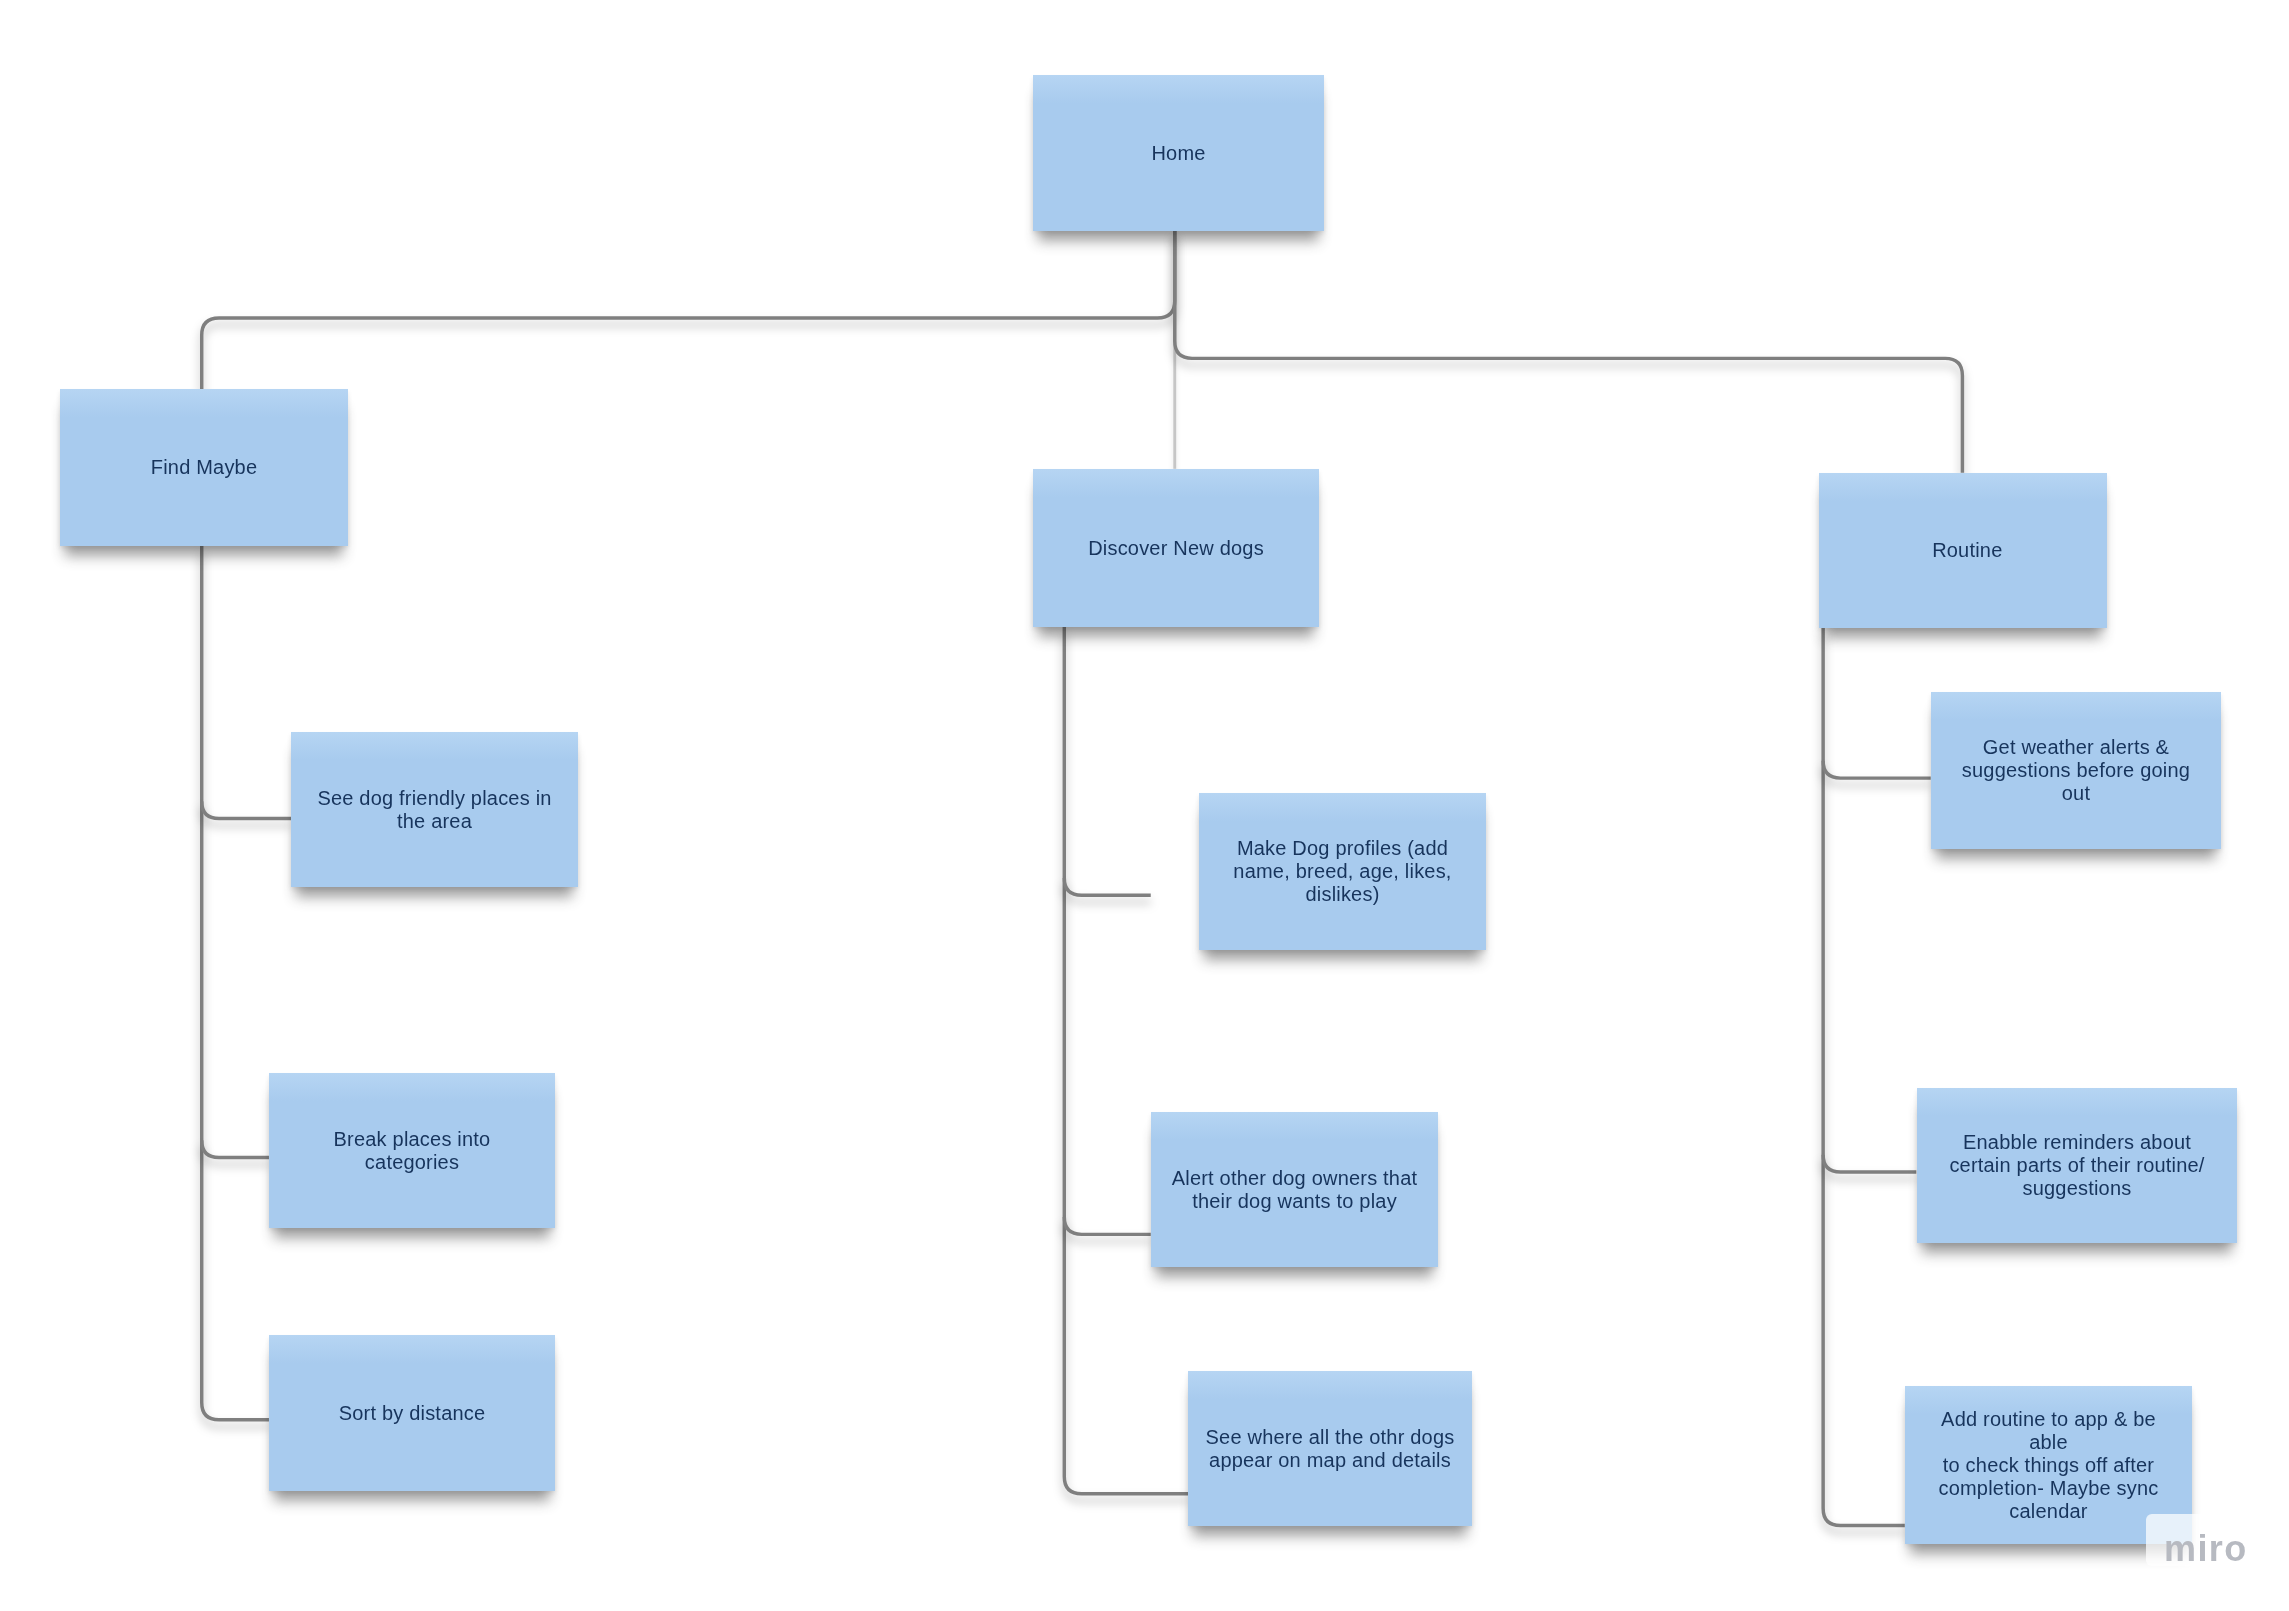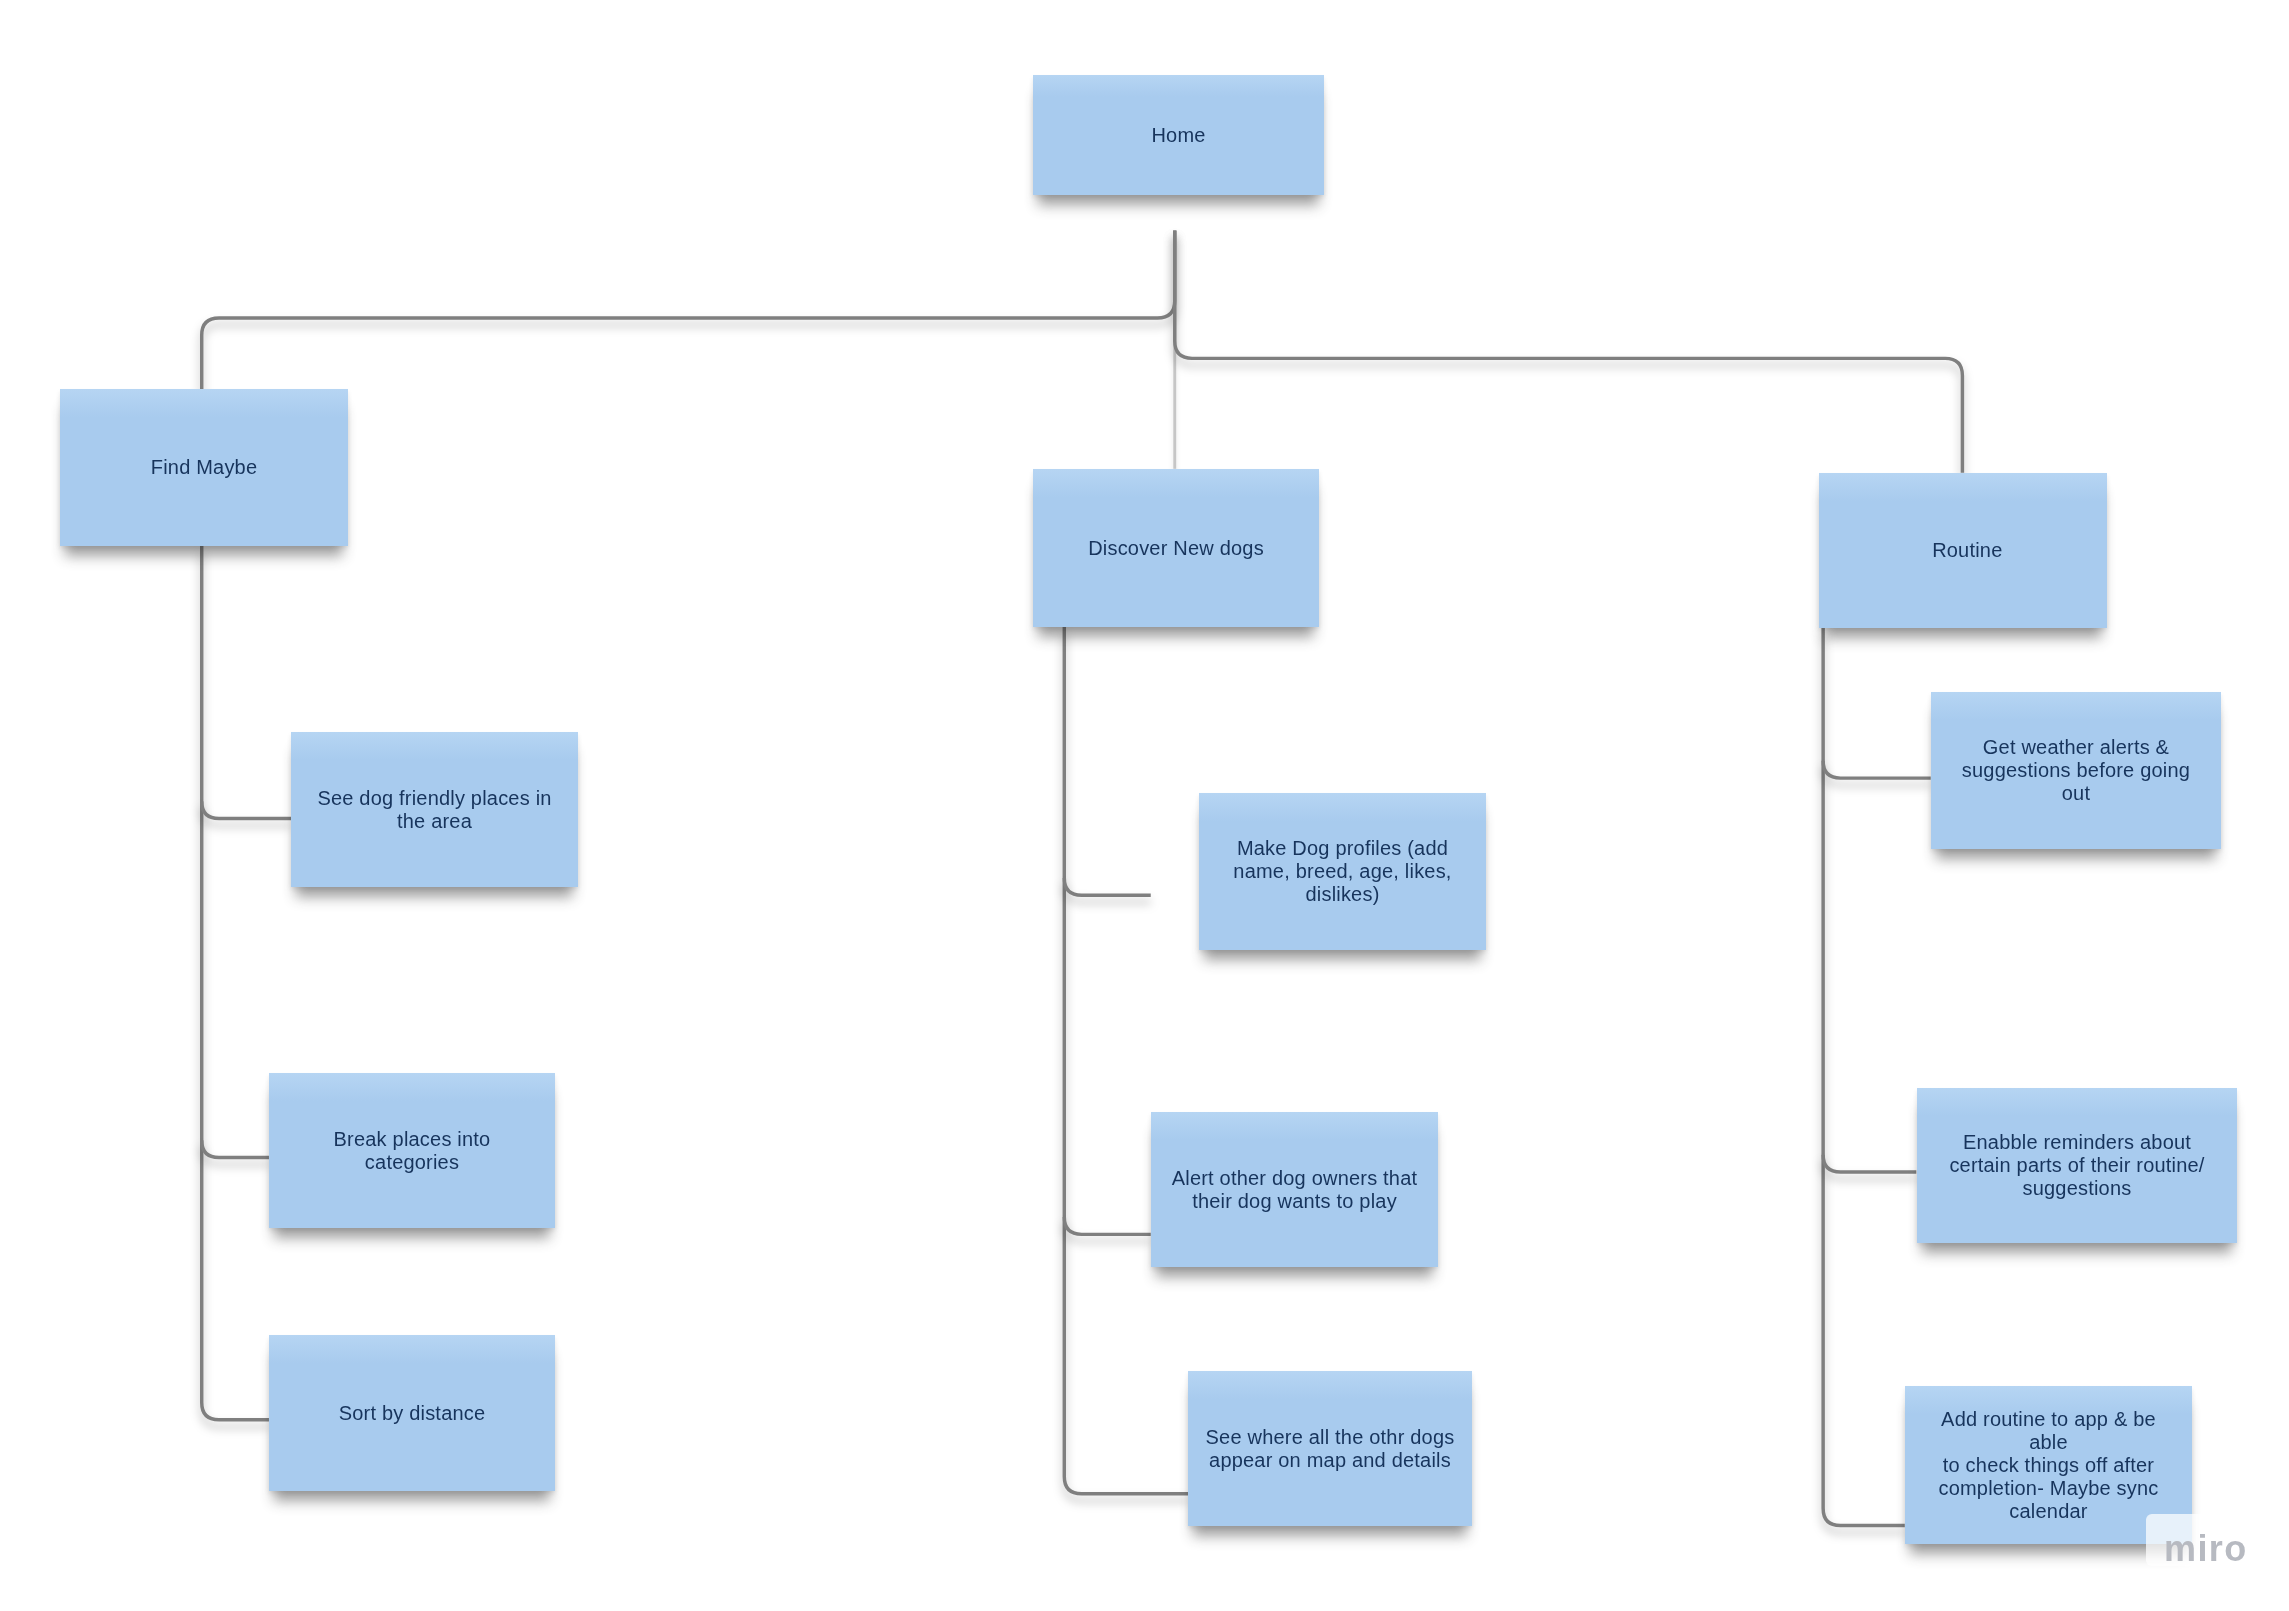--- a/index.html
+++ b/index.html
@@ -76,21 +76,21 @@
       <path d="M210,568 L210,1460 Q210,1478 228,1478 L280,1478" class="connector dark" stroke="#7f7f7f"></path>
       <path d="M210,834 Q210,852 228,852 L303,852" class="connector dark" stroke="#7f7f7f"></path>
       <path d="M210,1187 Q210,1205 228,1205 L280,1205" class="connector dark" stroke="#7f7f7f"></path>
       <path d="M1108,652 L1108,1537 Q1108,1555 1126,1555 L1237,1555" class="connector dark" stroke="#7f7f7f"></path>
       <path d="M1108,914 Q1108,932 1126,932 L1198,932" class="connector dark" stroke="#7f7f7f"></path>
       <path d="M1108,1267 Q1108,1285 1126,1285 L1198,1285" class="connector dark" stroke="#7f7f7f"></path>
       <path d="M1898,653 L1898,1570 Q1898,1588 1916,1588 L1983,1588" class="connector dark" stroke="#7f7f7f"></path>
       <path d="M1898,792 Q1898,810 1916,810 L2010,810" class="connector dark" stroke="#7f7f7f"></path>
       <path d="M1898,1202 Q1898,1220 1916,1220 L1995,1220" class="connector dark" stroke="#7f7f7f"></path>
     </svg>
-  <div class="sticky" style="left: 1033px; top: 75px; width: 291px; height: 120px; background: linear-gradient(rgb(182, 213, 243) 0%, rgb(168, 203, 238) 18%, rgb(168, 203, 238) 100%);">
+  <div class="sticky" style="left: 1033px; top: 75px; width: 291px; height: 156px; background: linear-gradient(rgb(182, 213, 243) 0%, rgb(168, 203, 238) 18%, rgb(168, 203, 238) 100%);">
       <span class="label" style="color: rgb(23, 52, 92);">Home</span>
     </div>
     <div class="sticky" style="left: 60px; top: 389px; width: 288px; height: 157px; background: linear-gradient(rgb(182, 213, 243) 0%, rgb(168, 203, 238) 18%, rgb(168, 203, 238) 100%);">
       <span class="label" style="color: rgb(23, 52, 92);">Find Maybe</span>
     </div>
     <div class="sticky" style="left: 1033px; top: 469px; width: 286px; height: 158px; background: linear-gradient(rgb(182, 213, 243) 0%, rgb(168, 203, 238) 18%, rgb(168, 203, 238) 100%);">
       <span class="label" style="color: rgb(23, 52, 92);">Discover New dogs</span>
     </div>
     <div class="sticky" style="left: 1819px; top: 473px; width: 288px; height: 155px; background: linear-gradient(rgb(182, 213, 243) 0%, rgb(168, 203, 238) 18%, rgb(168, 203, 238) 100%); padding-left: 24px;">
       <span class="label" style="color: rgb(23, 52, 92);">Routine</span>

